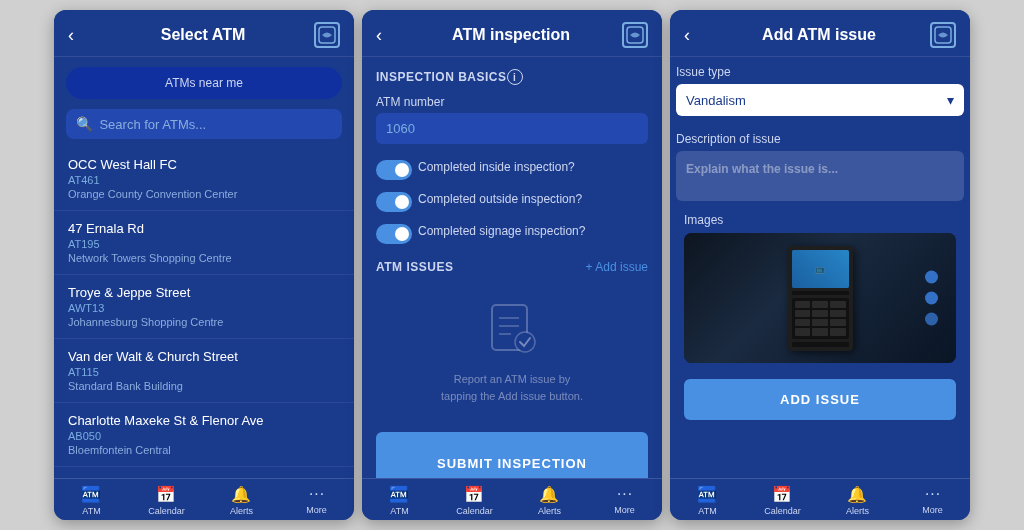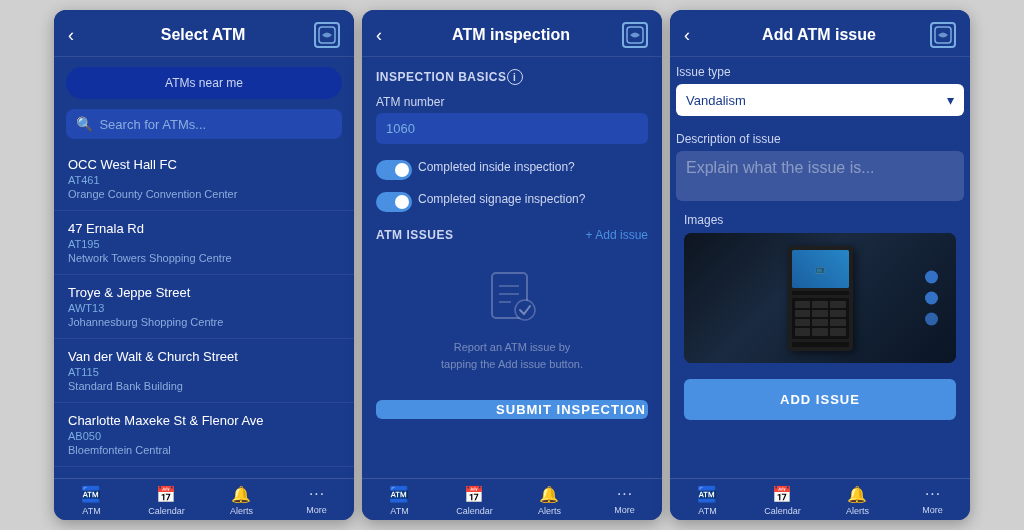--- a/index.html
+++ b/index.html
@@ -265,26 +265,26 @@
       color: rgba(255,255,255,0.4);
       font-size: 11px;
       text-align: center;
       line-height: 1.5;
     }
     .submit-btn {
       margin: 8px 14px 10px;
       background: #4a90e2;
       border: none;
       border-radius: 6px;
-      padding: 2px;
+      padding: 24px;
       color: white;
       font-size: 13px;
       font-weight: 700;
       letter-spacing: 1px;
-      text-align: right;
+      text-align: center;
       cursor: pointer;
       width: calc(100% - 28px);
     }
 
     
     .field-group {
       padding: 8px 6px;
     }
     .field-group-label {
       color: #ccd6f0;
@@ -309,21 +309,22 @@
       font-size: 14px;
     }
     .textarea-wrapper {
       background: rgba(255,255,255,0.15);
       border-radius: 6px;
       padding: 8px 10px;
       min-height: 50px;
     }
     .textarea-placeholder {
       color: rgba(255,255,255,0.4);
-      font-size: 16px;
+      font-size: 12px;
+      font-weight: bold;
     }
     .images-label {
       color: #ccd6f0;
       font-size: 12px;
       padding: 4px 14px 6px;
     }
     .atm-image {
       margin: 0 14px 8px;
       border-radius: 8px;
       overflow: hidden;
@@ -449,20 +450,24 @@
       </div>
       <div class="field-label">ATM number</div>
       <div class="atm-number-input">1060</div>
 
       <div class="toggle-row">
         <div class="toggle"></div>
         <span class="toggle-label">Completed inside inspection?</span>
       </div>
       <div class="toggle-row">
         <div class="toggle"></div>
+        <span class="toggle-label">Completed outside inspection?</span>
+      </div>
+      <div class="toggle-row">
+        <div class="toggle"></div>
         <span class="toggle-label">Completed signage inspection?</span>
       </div>
 
       <div class="issues-header">
         <span class="issues-title">ATM ISSUES</span>
         <span class="add-issue-link">+ Add issue</span>
       </div>
 
       <div class="empty-state">
         <div class="empty-icon">

